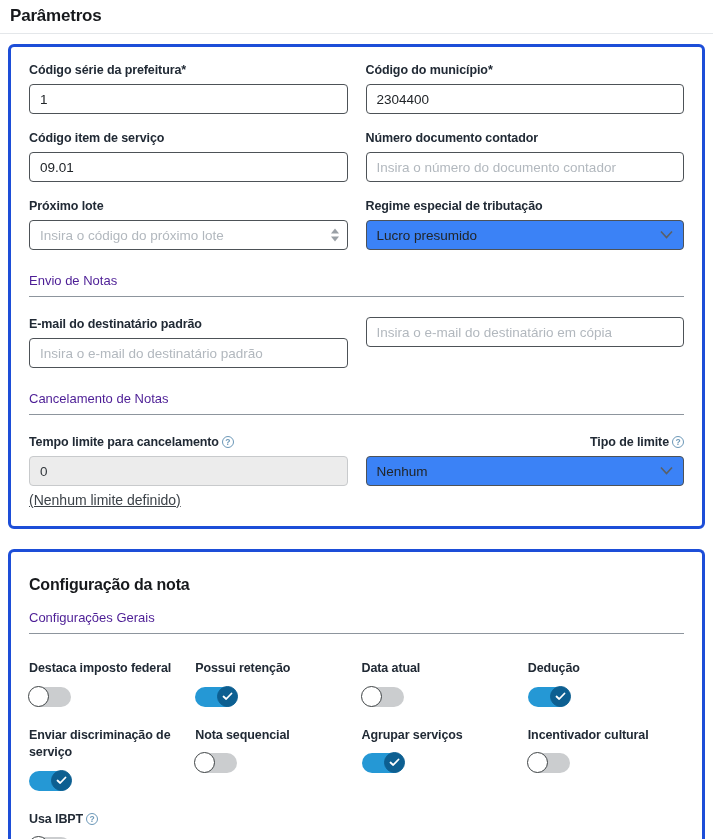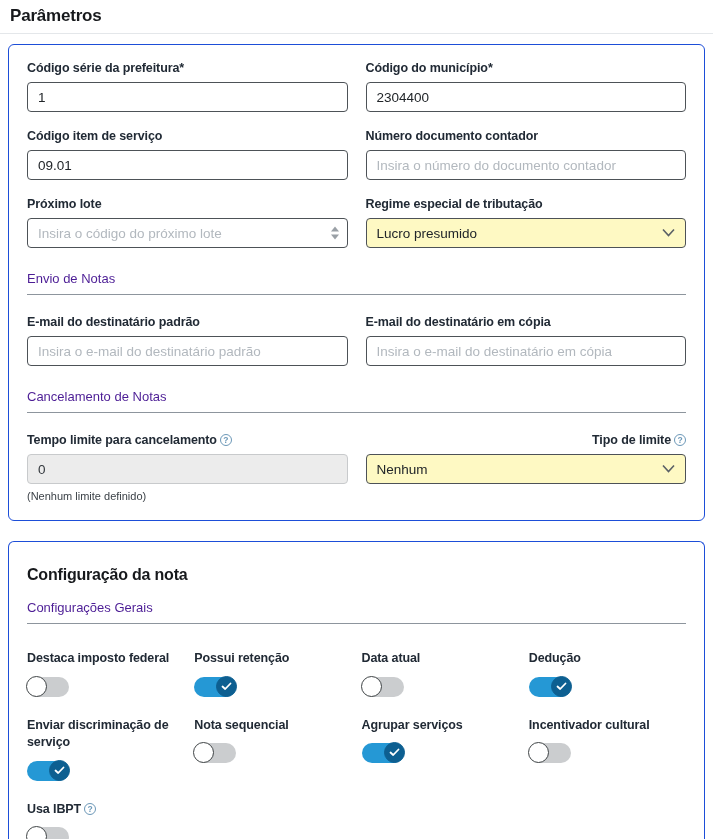--- a/index.html
+++ b/index.html
@@ -9,21 +9,21 @@
     font-family:"Liberation Sans", sans-serif;
     color:#212529;
   }
   .page-title {
     font-size:17px; font-weight:700; color:#17191c;
     padding:6px 25px 7px 10px; letter-spacing:-0.2px;
   }
   .title-divider { border:none; border-top:1px solid #e4e7ea; }
   .card {
     margin:10px 8px 16px 8px;
-    border:1px solid #1d4ed8; border-radius:6px;
+    border:3px solid #1d4ed8; border-radius:6px;
     padding:16px 18px 14px 18px;
     background:#fff;
   }
   .card.second { margin-top:20px; height:330px; border-bottom:none;
     border-radius:6px 6px 0 0; padding-top:24px; }
   .card-title {
     font-size:16px; font-weight:700; color:#17191c; letter-spacing:-0.2px;
     margin-bottom:14px;
   }
   .row { display:grid; grid-template-columns:1fr 1fr; column-gap:18px; }
@@ -49,30 +49,30 @@
   .stepper .up {
     width:0; height:0; border-left:4px solid transparent;
     border-right:4px solid transparent; border-bottom:5px solid #9aa0a6;
   }
   .stepper .down {
     width:0; height:0; border-left:4px solid transparent;
     border-right:4px solid transparent; border-top:5px solid #9aa0a6;
   }
   .select {
     position:relative; width:100%; height:30px; border:1px solid #4d5257;
-    border-radius:4px; background:#fef9c3; display:flex; align-items:center;
+    border-radius:4px; background:#3b82f6; display:flex; align-items:center;
     padding:0 30px 0 10px; font-size:13.5px; color:#212529; cursor:pointer;
   }
   .select .chev { position:absolute; right:10px; top:9px; }
   .section-head {
     margin-top:4px; margin-bottom:20px;
     border-bottom:1px solid #8d959d; padding-bottom:7px;
   }
   .section-head span { font-size:13px; color:#4c1d95; }
-  .helper-text { font-size:11px; color:#3c4248; margin-top:6px; }
+  .helper-text { font-size:14px; color:#3c4248; margin-top:6px;text-decoration:underline; }
   .help-icon {
     display:inline-flex; align-items:center; justify-content:center;
     width:12px; height:12px; border:1px solid #6c98b8; border-radius:50%;
     color:#6c98b8; font-size:8.5px; font-weight:700; vertical-align:1px;
     margin-left:3px; line-height:1;
   }
   
   .toggle-grid {
     display:grid; grid-template-columns:repeat(4, 1fr);
     column-gap:10px; row-gap:16px; margin-top:26px; align-items:start;
@@ -152,21 +152,20 @@
   <div class="section-head">
     <span>Envio de Notas</span>
   </div>
 
   <div class="row">
     <div class="field">
       <label class="field-label">E-mail do destinatário padrão</label>
       <input class="text-input" type="text" placeholder="Insira o e-mail do destinatário padrão" style="">
     </div>
     <div class="field">
-      <label class="field-label">E-mail do destinatário em cópia</label>
       <input class="text-input" type="text" placeholder="Insira o e-mail do destinatário em cópia" style="">
     </div>
   </div>
 
   <div class="section-head">
     <span>Cancelamento de Notas</span>
   </div>
 
   <div class="row">
     <div class="field" style="margin-bottom:4px;">

